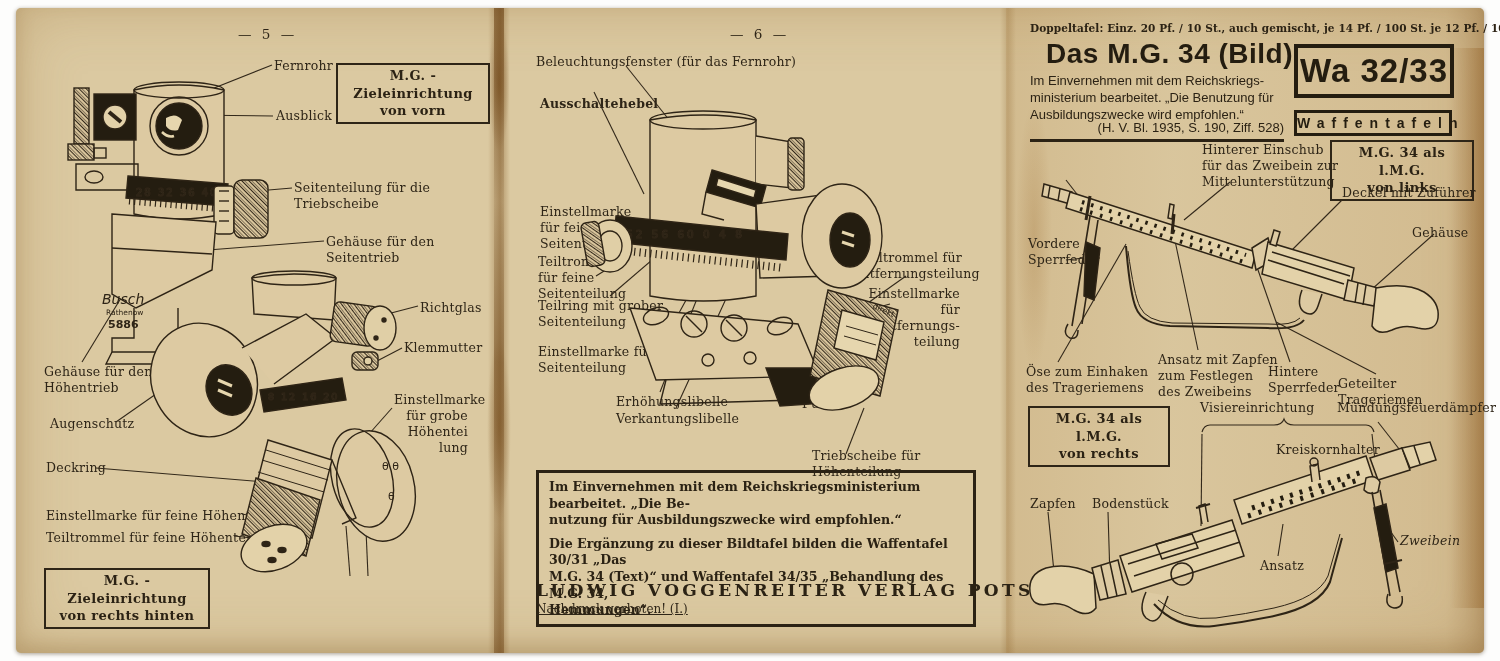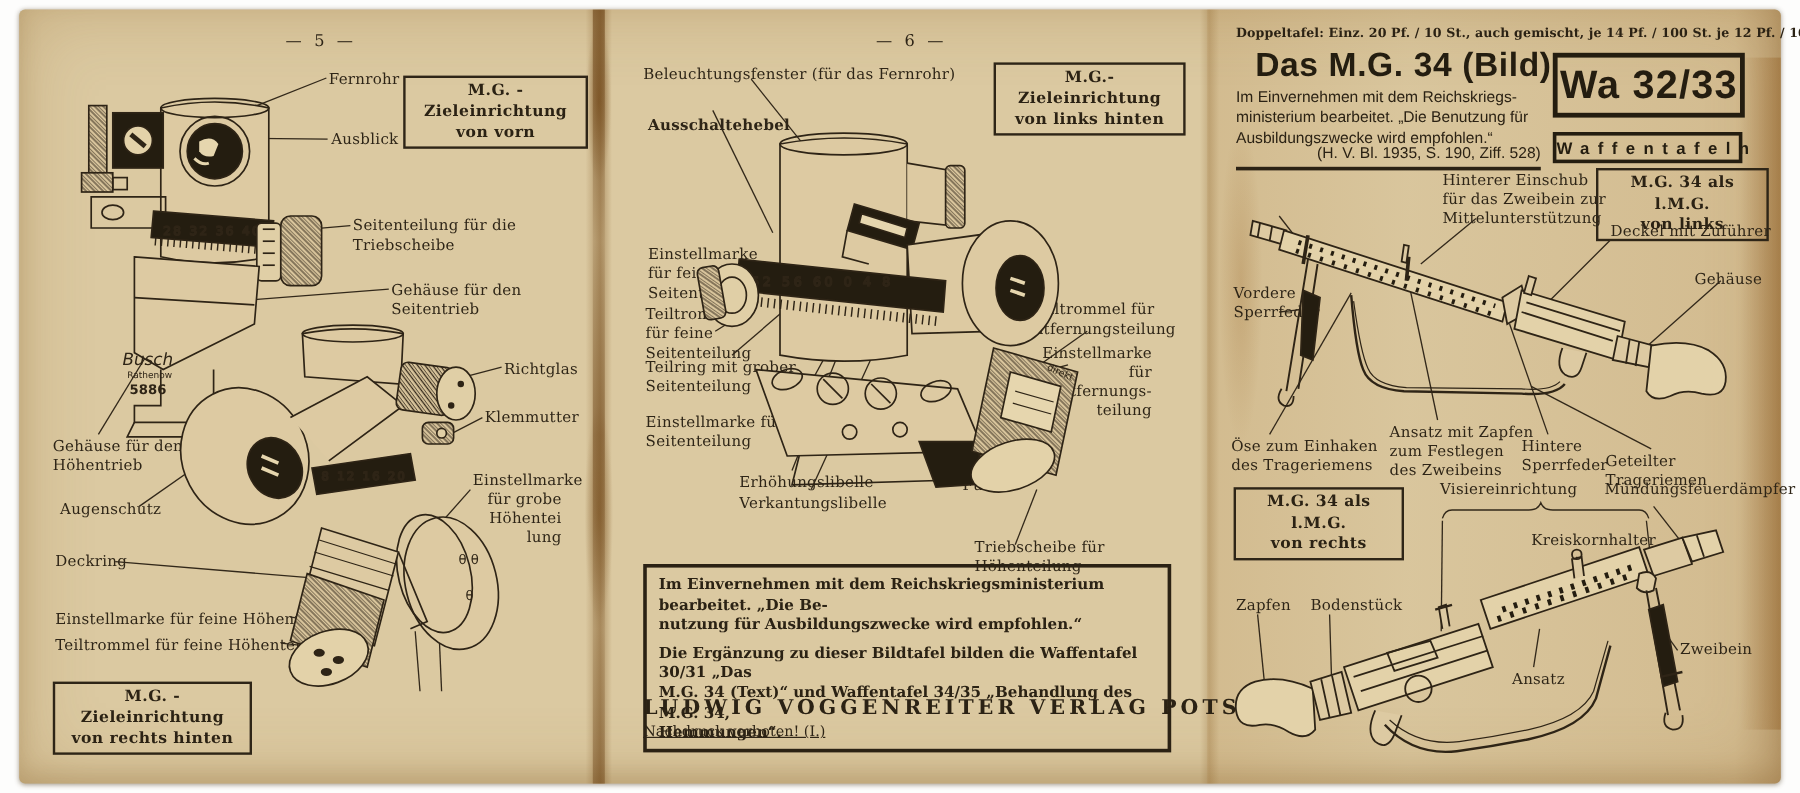--- a/index.html
+++ b/index.html
@@ -177,22 +177,20 @@
         <ellipse cx="256" cy="552" rx="4" ry="2.6" fill="#2e2416"></ellipse>
         <path d="M316 452 L340 510 L326 516"></path>
       </g>
     </svg>
   </div>
 
   <div style="position:absolute;left:482px;top:0;width:508px;height:645px;">
     <div class="pageno" style="left:232px;top:18px;">— 6 —</div>
     <div class="lbl" style="left:38px;top:46px;">Beleuchtungsfenster (für das Fernrohr)</div>
     <div class="lbl" style="left:42px;top:88px;font-weight:bold;">Ausschaltehebel</div>
-    <div class="viewbox" style="left:330px;top:44px;width:142px;">M.G.-Zieleinrichtung
-von links hinten</div>
     <div class="lbl" style="left:42px;top:196px;">Einstellmarke
 für feine
 Seitenteilung</div>
     <div class="lbl" style="left:40px;top:246px;">Teiltrommel
 für feine
 Seitenteilung</div>
     <div class="lbl" style="left:40px;top:290px;">Teilring mit grober
 Seitenteilung</div>
     <div class="lbl" style="left:40px;top:336px;">Einstellmarke für grobe
 Seitenteilung</div>
@@ -314,21 +312,21 @@
     <div class="lbl" style="left:332px;top:368px;">Geteilter Trageriemen</div>
 
     <div class="viewbox" style="left:22px;top:398px;width:124px;">M.G. 34 als l.M.G.
 von rechts</div>
     <div class="lbl" style="left:194px;top:392px;">Visiereinrichtung</div>
     <div class="lbl" style="left:331px;top:392px;text-align:center;">Mündungsfeuerdämpfer</div>
     <div class="lbl" style="left:270px;top:434px;">Kreiskornhalter</div>
     <div class="lbl" style="left:24px;top:488px;">Zapfen</div>
     <div class="lbl" style="left:86px;top:488px;">Bodenstück</div>
     <div class="lbl" style="left:254px;top:550px;">Ansatz</div>
-    <div class="lbl" style="left:394px;top:525px;">Zweibein</div>
+    <div class="lbl" style="left:394px;top:525px;font-style:italic;">Zweibein</div>
 
     <svg width="478" height="645" viewBox="0 0 478 645">
       <g stroke="#32281a" stroke-width="1.1" fill="none">
         <path d="M60 172 L88 208"></path>
             <path d="M224 174 L178 212"></path>
         <path d="M336 192 L282 246"></path>
             <path d="M428 226 L356 290"></path>
         <path d="M60 252 L78 250"></path>
             <path d="M52 354 L120 236"></path>
         <path d="M192 342 L168 228"></path>

